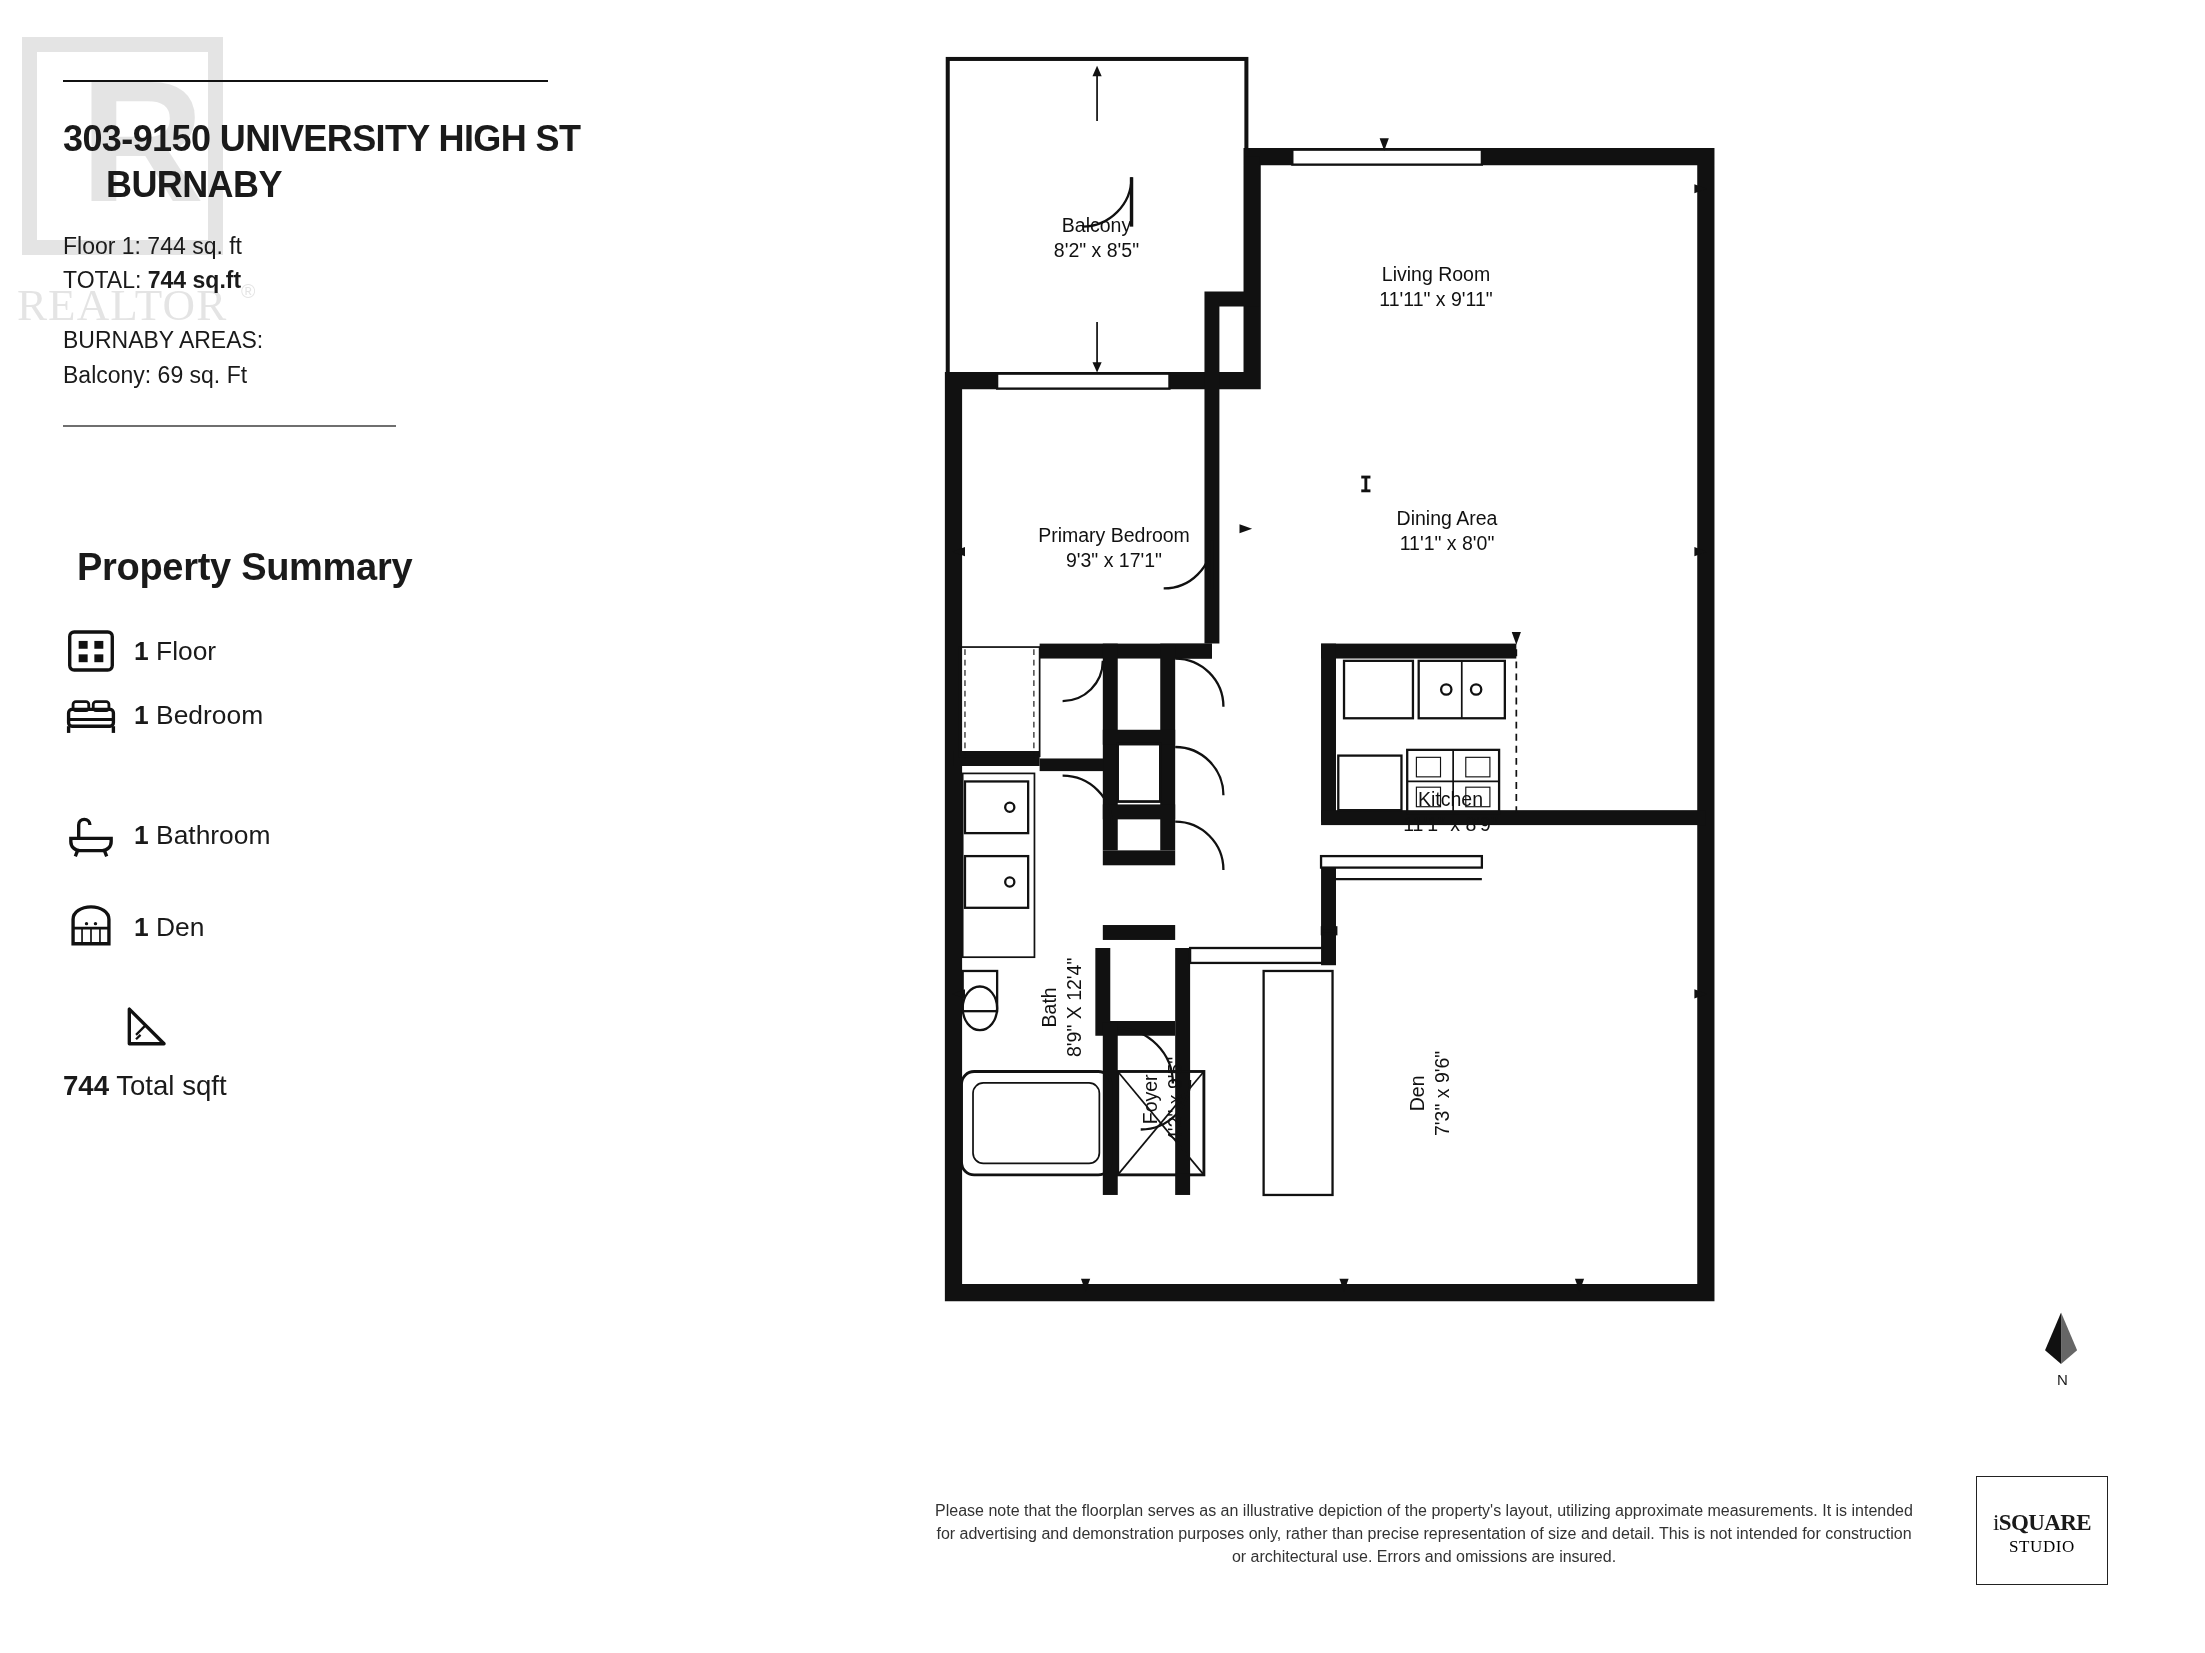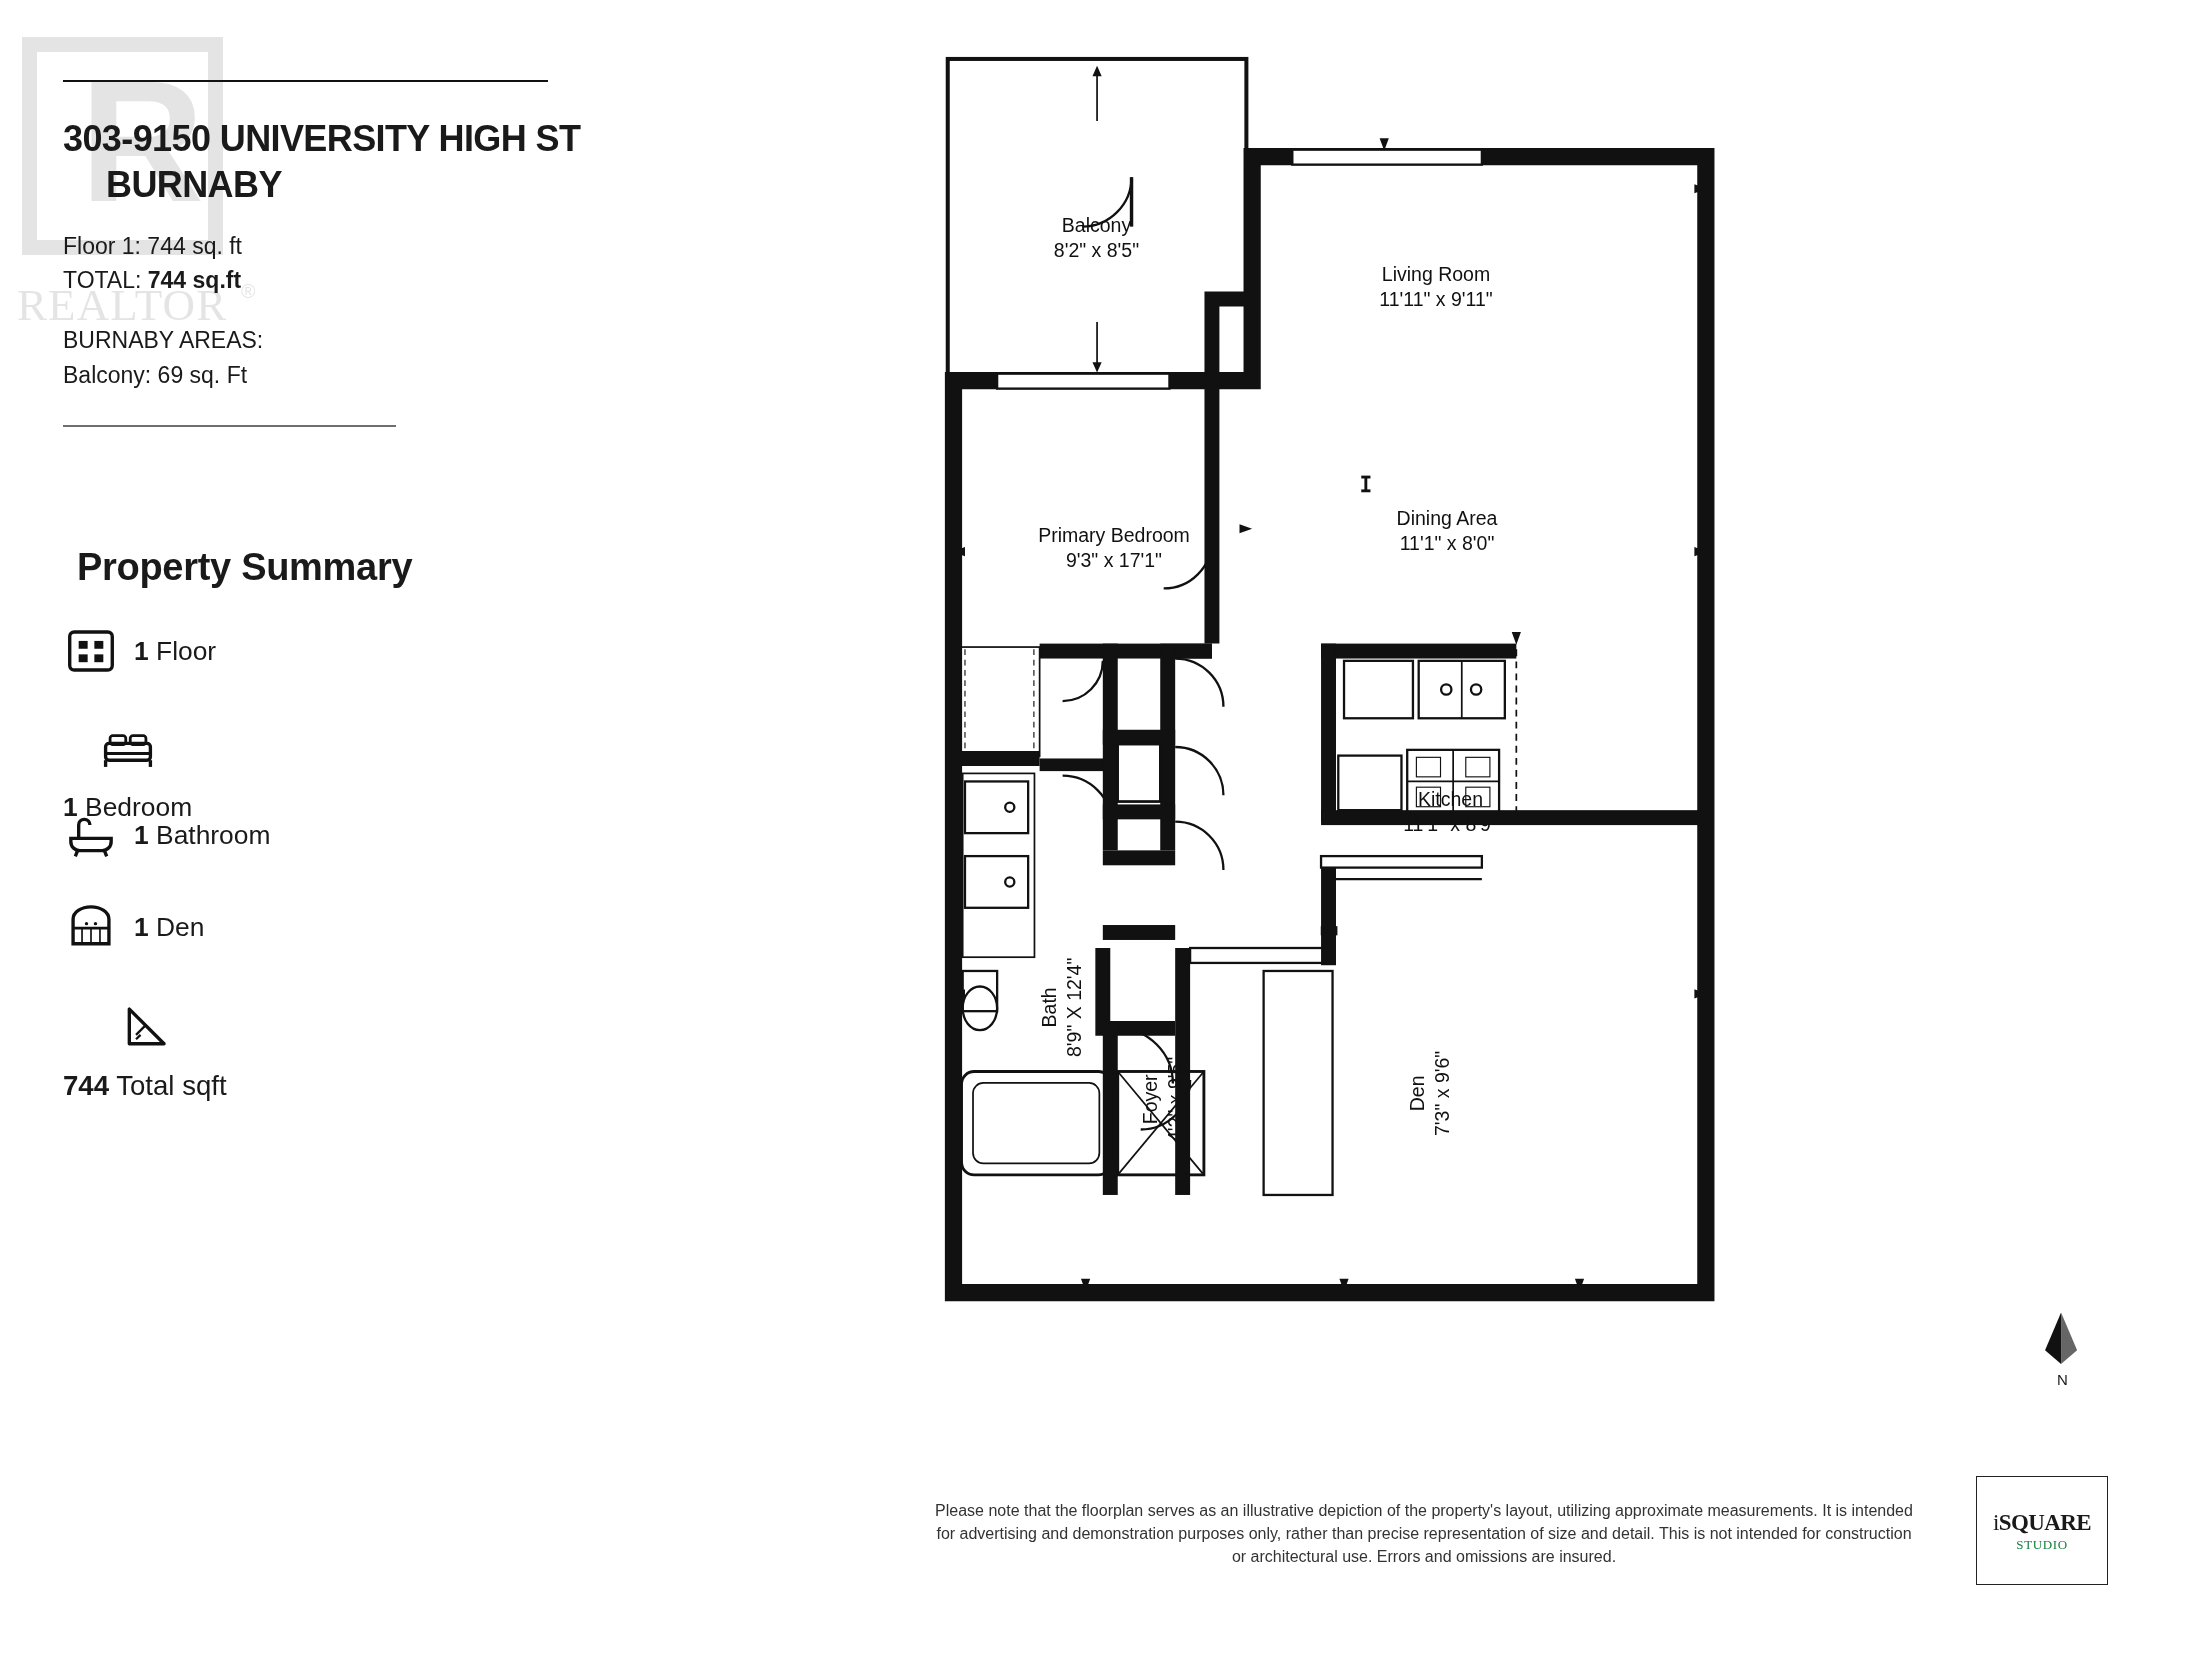--- a/index.html
+++ b/index.html
@@ -66,21 +66,21 @@
   .disclaimer{
     position:absolute;left:930px;top:1499px;width:988px;
     text-align:center;font-size:16px;line-height:1.45;color:#333;
   }
 
   
   .logo{position:absolute;left:1976px;top:1476px;width:132px;height:109px;border:1.7px solid #222;box-sizing:border-box;font-family:Liberation Serif, serif;}
   .logo .l1{position:absolute;left:0;right:0;top:33px;text-align:center;font-size:23px;letter-spacing:-0.6px;}
   .logo .l1 .i{font-weight:normal;}
   .logo .l1 b{font-weight:bold;}
-  .logo .l2{position:absolute;left:0;right:0;top:60px;text-align:center;font-size:13px;color:#15803d;letter-spacing:0.6px;}
+  .logo .l2{position:absolute;left:0;right:0;top:60px;text-align:center;font-size:17px;color:#000000;letter-spacing:0.6px;}
 </style>
 </head>
 <body>
 
 <div class="root">
 
   <div class="realtor-wm">
     <div class="rbox"></div>
     <div class="rletter">R</div>
     <div class="rword">REALTOR</div>
@@ -110,21 +110,21 @@
         <rect x="28" y="56" width="16" height="14" fill="#111"></rect>
         <rect x="56" y="56" width="16" height="14" fill="#111"></rect>
       </svg>
     </div>
     <div class="slabel">
       <b>1</b>
       <span>Floor</span>
     </div>
   </div>
 
-  <div class="srow" style="top:721px;flex-direction:column;">
+  <div class="srow" style="top:687px;">
     <div class="sicon">
       <svg viewBox="0 0 100 100">
         <rect x="10" y="40" width="80" height="30" rx="6" fill="none" stroke="#111" stroke-width="6"></rect>
         <rect x="18" y="26" width="28" height="16" rx="5" fill="none" stroke="#111" stroke-width="5"></rect>
         <rect x="54" y="26" width="28" height="16" rx="5" fill="none" stroke="#111" stroke-width="5"></rect>
         <line x1="10" y1="70" x2="10" y2="82" stroke="#111" stroke-width="6"></line>
         <line x1="90" y1="70" x2="90" y2="82" stroke="#111" stroke-width="6"></line>
         <line x1="10" y1="58" x2="90" y2="58" stroke="#111" stroke-width="5"></line>
       </svg>
     </div>

